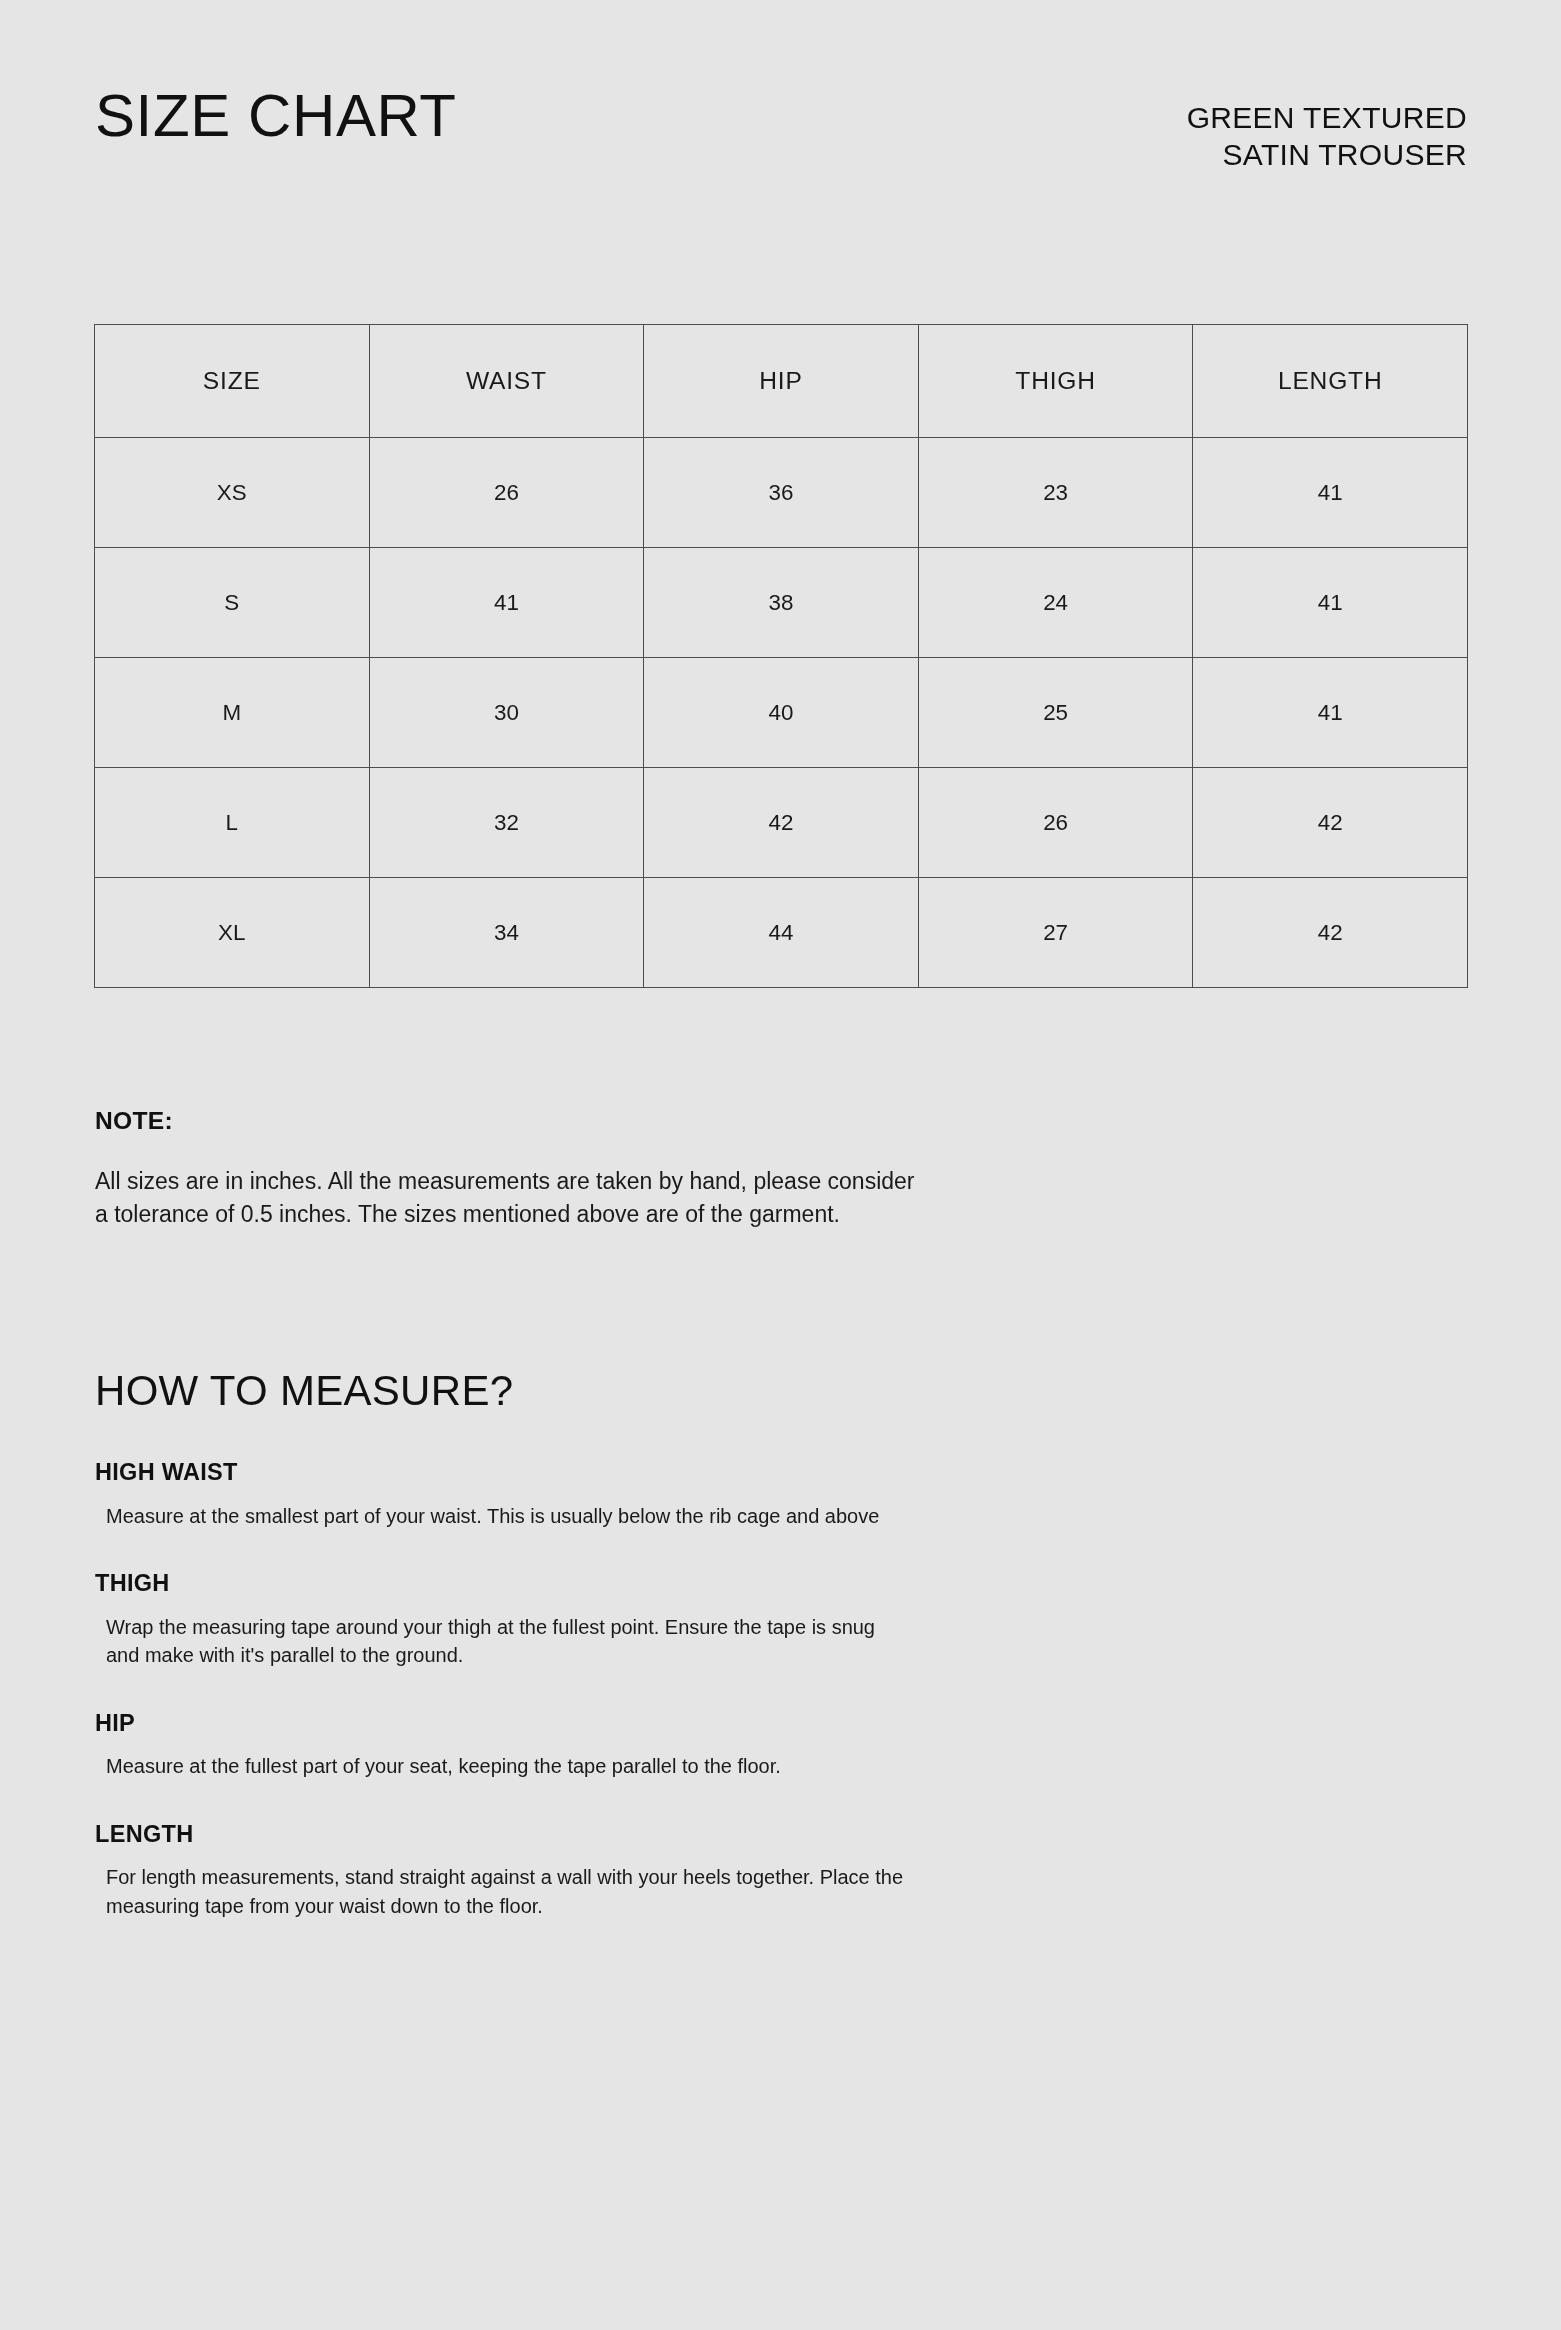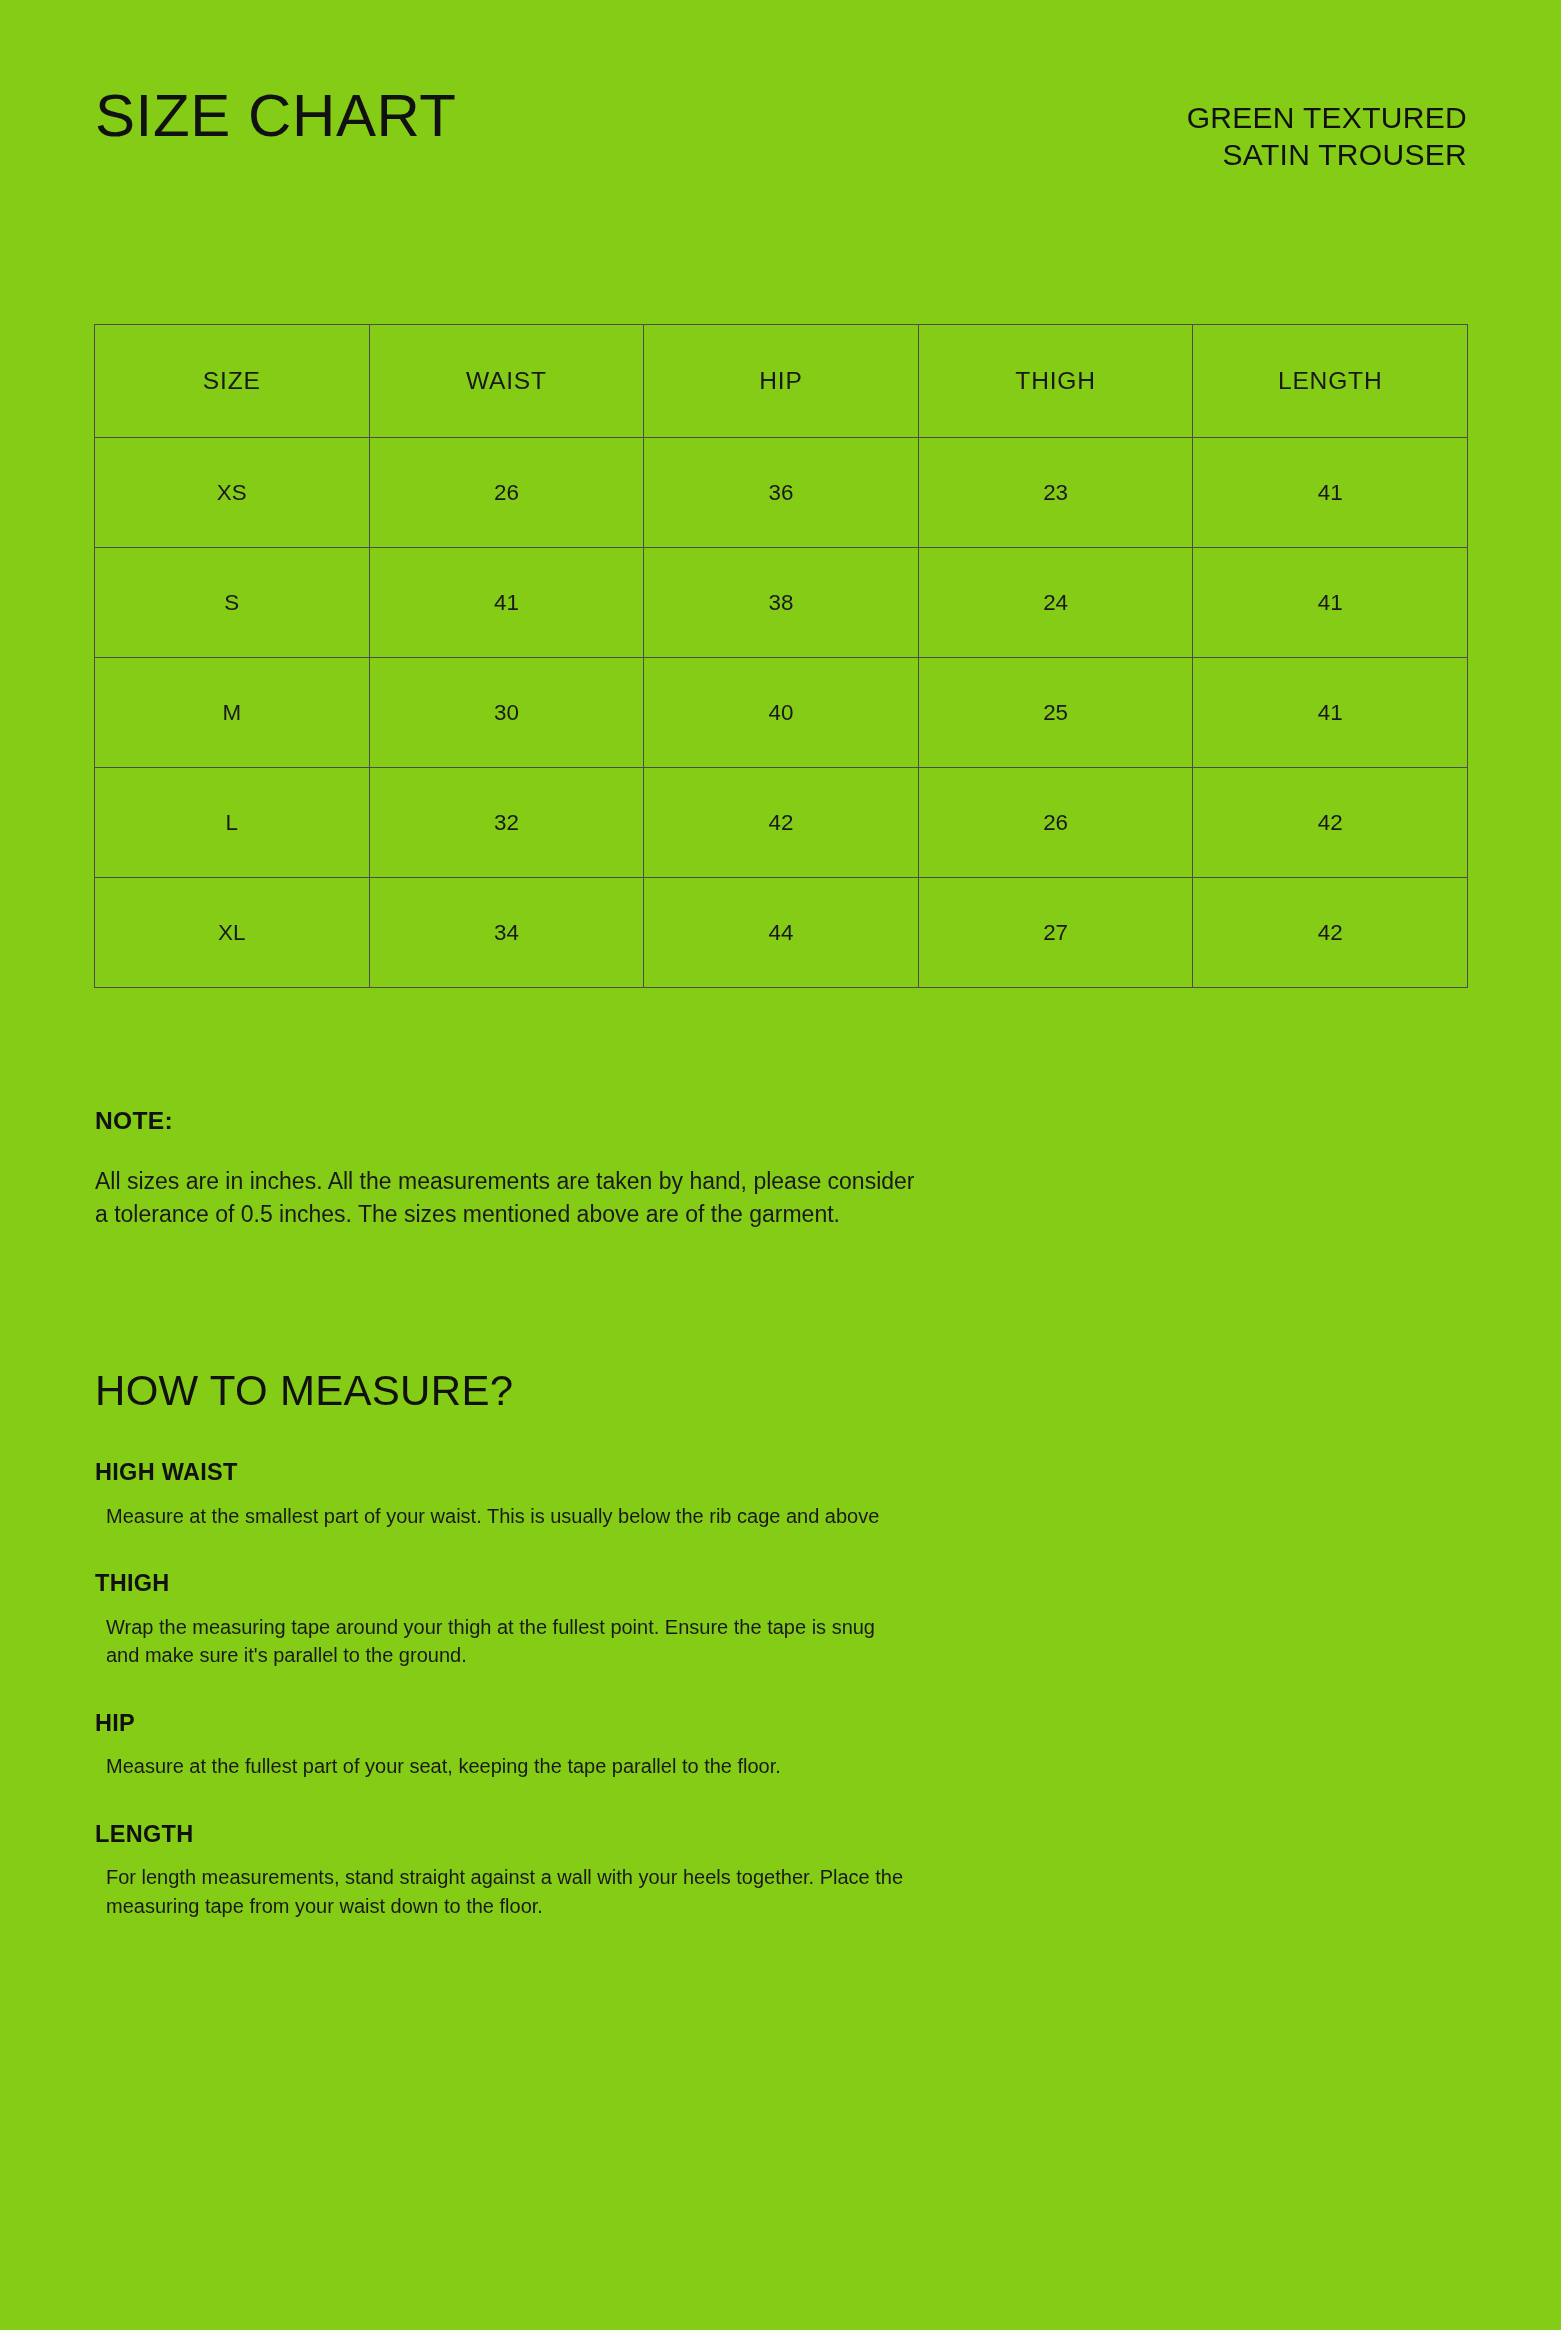--- a/index.html
+++ b/index.html
@@ -13,21 +13,21 @@
     font-family: "Liberation Sans", sans-serif;
     color: #1a1a1a;
     -webkit-font-smoothing: antialiased;
   }
   .page {
     position: relative;
     width: 1562px;
     height: 2330px;
     box-sizing: border-box;
     padding: 8px;
-    background: #84cc16;
+    background: #e5e5e5;
   }
 
   
   .header {
     position: absolute;
     top: 84px;
     left: 95px;
     right: 95px;
     display: flex;
     align-items: flex-start;
@@ -213,21 +213,21 @@
       <div class="measure-term">HIGH WAIST</div>
       <div class="measure-desc">
         <div>Measure at the smallest part of your waist. This is usually below the rib cage and above</div>
       </div>
     </div>
 
     <div class="measure-block">
       <div class="measure-term">THIGH</div>
       <div class="measure-desc">
         <div>Wrap the measuring tape around your thigh at the fullest point. Ensure the tape is snug</div>
-        <div>and make sure it's parallel to the ground.</div>
+        <div>and make with it's parallel to the ground.</div>
       </div>
     </div>
 
     <div class="measure-block">
       <div class="measure-term">HIP</div>
       <div class="measure-desc">
         <div>Measure at the fullest part of your seat, keeping the tape parallel to the floor.</div>
       </div>
     </div>
 

